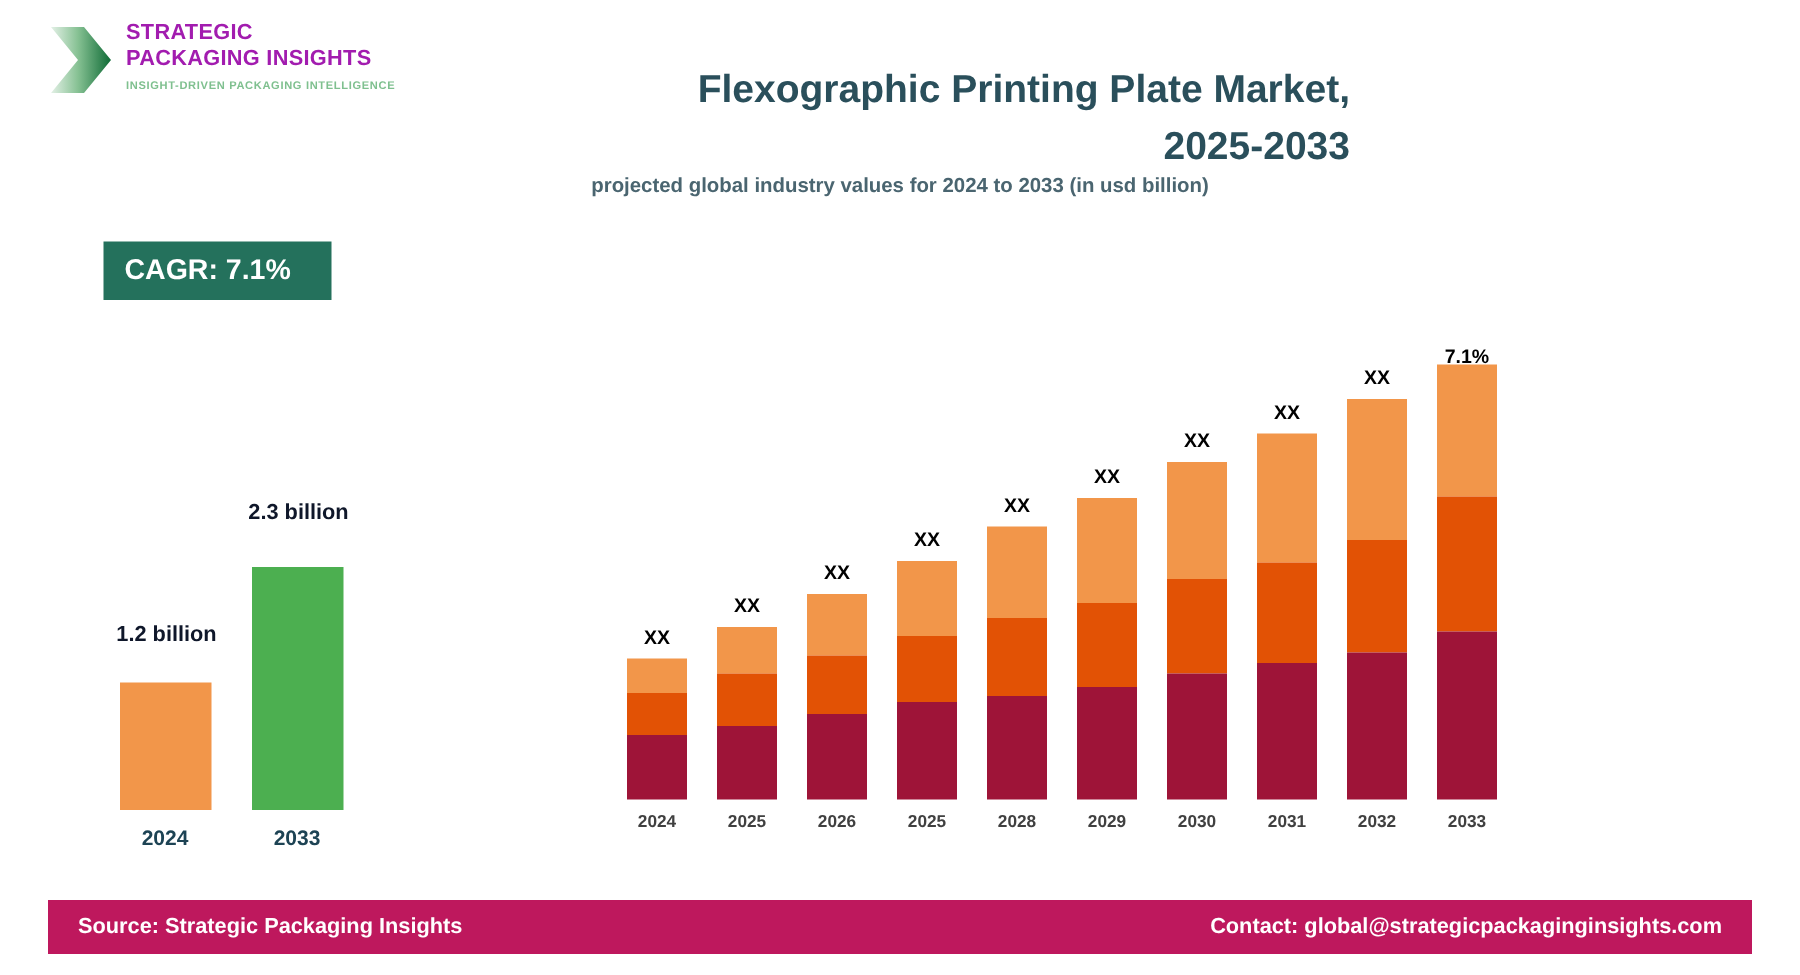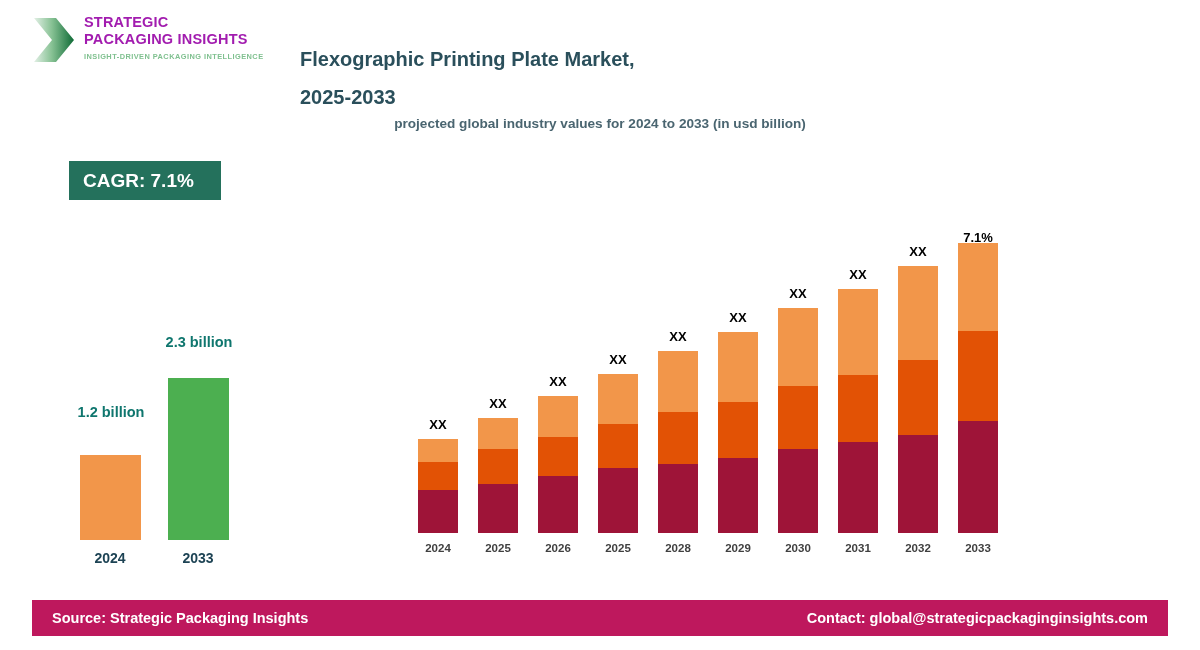--- a/index.html
+++ b/index.html
@@ -52,22 +52,22 @@
     letter-spacing: 0.45px;
     white-space: nowrap;
   }
 
   
   .title {
     position: absolute;
     left: 300px;
     top: 40px;
     width: 600px;
-    text-align: left;
-    font-size: 20px;
+    text-align: right;
+    font-size: 26px;
     font-weight: bold;
     color: #2A4F5B;
     line-height: 38px;
   }
   .subtitle {
     position: absolute;
     left: 300px;
     top: 116px;
     width: 600px;
     text-align: center;
@@ -112,21 +112,21 @@
     position: absolute;
     bottom: 0;
   }
   .mini-val {
     position: absolute;
     width: 130px;
     left: -34px;
     text-align: center;
     font-size: 14.5px;
     font-weight: bold;
-    color: #0f766e;
+    color: #0f172a;
     white-space: nowrap;
   }
   .mini-year {
     position: absolute;
     bottom: -26px;
     left: -20px;
     width: 100px;
     text-align: center;
     font-size: 14px;
     font-weight: bold;
@@ -216,21 +216,21 @@
     <div>2025-2033</div>
   </div>
   <div class="subtitle">projected global industry values for 2024 to 2033 (in usd billion)</div>
 
   <div class="cagr-badge">
     <span>CAGR: 7.1%</span>
   </div>
 
   <div class="mini-chart">
     <div class="mini-col a">
-      <div class="mini-val" style="bottom:120px">1.2 billion</div>
+      <div class="mini-val" style="bottom:109px">1.2 billion</div>
       <div class="mini-bar" id="mb0" style="height: 84.7059px; background: rgb(242, 150, 74);"></div>
       <div class="mini-year">2024</div>
     </div>
     <div class="mini-col b">
       <div class="mini-val" style="bottom:190px">2.3 billion</div>
       <div class="mini-bar" id="mb1" style="height: 162.353px; background: rgb(76, 175, 80);"></div>
       <div class="mini-year">2033</div>
     </div>
   </div>
 

